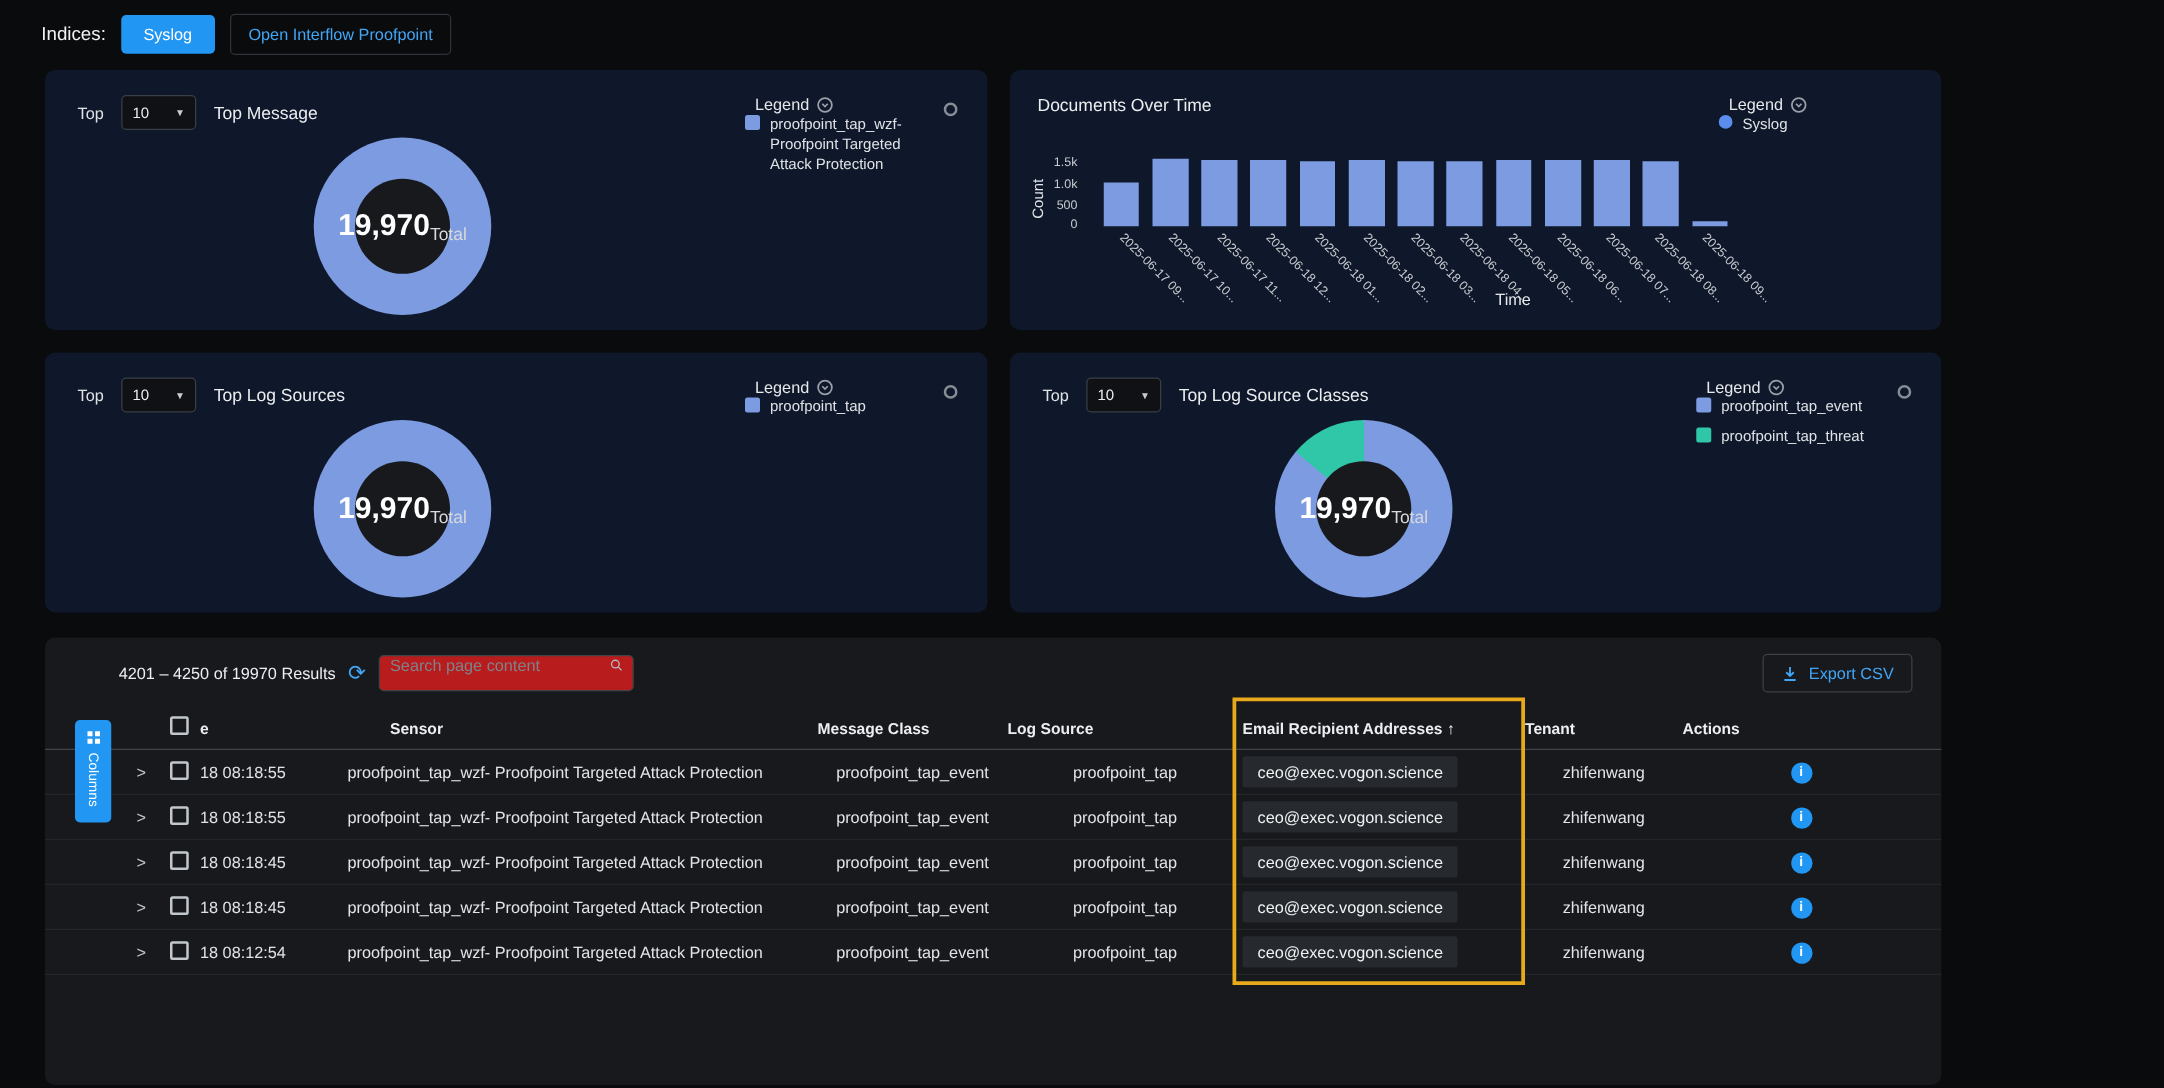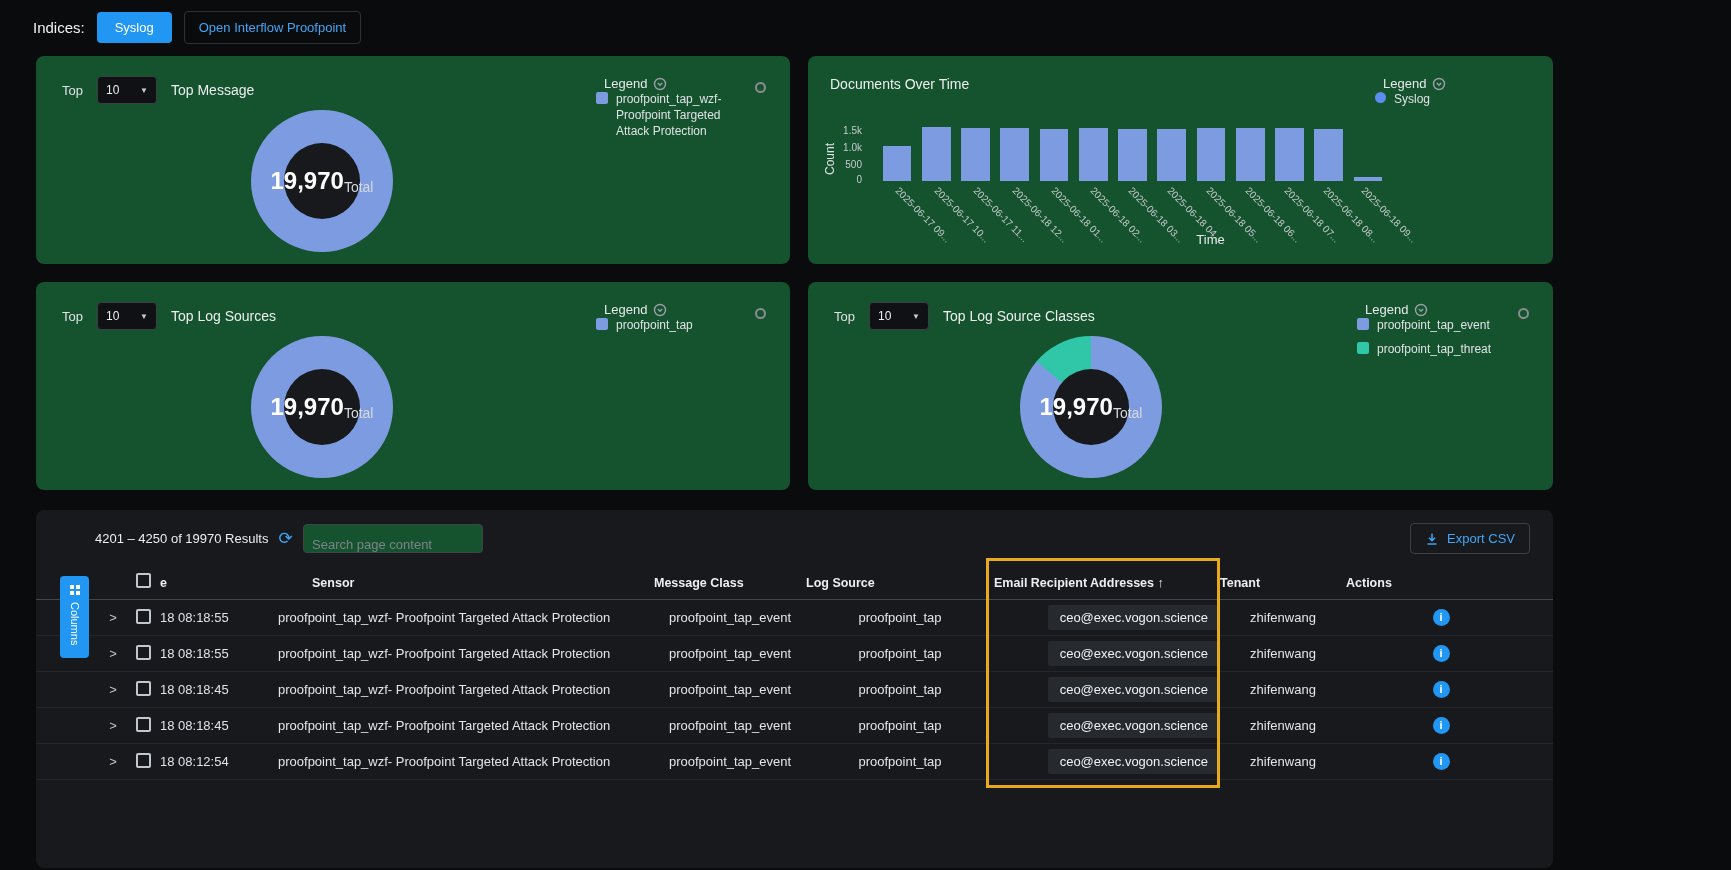--- a/index.html
+++ b/index.html
@@ -4,21 +4,21 @@
 <style>
   *{box-sizing:border-box;margin:0;padding:0}
   html,body{width:1731px;height:870px;overflow:hidden;background:#0a0b0d;font-family:"Liberation Sans",sans-serif;color:#e6e8ea}
   
   .topbar{height:44px;display:flex;align-items:center;gap:12px;padding:10px 0 0 33px}
   .indices-label{font-size:15px;color:#f0f2f4}
   .btn-primary{background:#2196f3;color:#fff;border:none;border-radius:4px;padding:8px 18px;font-size:13px;cursor:pointer;font-family:inherit}
   .btn-outline{background:transparent;color:#42a5f5;border:1px solid #2e3238;border-radius:4px;padding:8px 14px;font-size:13px;cursor:pointer;font-family:inherit}
   
   .grid{margin:12px 0 0 36px;display:grid;grid-template-columns:754px 745px;grid-auto-rows:208px;gap:18px;width:1517px}
-  .panel{background:#14532d;border-radius:8px;position:relative}
+  .panel{background:#0f172a;border-radius:8px;position:relative}
   .panel-header{position:absolute;top:20px;left:26px;display:flex;align-items:center;gap:14px}
   .top-label{font-size:13px;color:#dfe2e6}
   .dropdown{display:flex;align-items:center;justify-content:space-between;width:60px;padding:6px 8px;background:#0f1114;border:1px solid #3a3e45;border-radius:4px;font-size:12px;color:#eceef0;cursor:pointer}
   .dropdown .caret{font-size:8px;color:#c8ccd2}
   .panel-title{font-size:14px;color:#eceef0}
   .panel-circle{position:absolute;top:26px;right:24px;width:11px;height:11px;border:2px solid #878d94;border-radius:50%}
   
   .donut{position:absolute;width:142px;height:142px;border-radius:50%}
   .p1 .donut,.p3 .donut{left:215px;top:54px}
   .p4 .donut{left:212px;top:54px}
@@ -46,38 +46,38 @@
   .bar{width:84%}
   .chart-xlabels{position:absolute;left:72px;top:127px;width:505px;height:58px;display:flex}
   .xlabel-slot{flex:1;position:relative}
   .xlabel{position:absolute;left:55%;top:2px;transform:rotate(45deg);transform-origin:0 0;font-size:10px;color:#c6cace;white-space:nowrap}
   .xlabel-axis{position:absolute;left:150px;top:176px;width:505px;text-align:center;font-size:13px;color:#e6e8ea}
   
   .table-panel{margin:20px 0 0 36px;width:1517px;height:358px;background:#17191d;border-radius:8px;position:relative}
   .table-toolbar{height:56px;display:flex;align-items:center;padding-left:59px;position:relative}
   .results-text{font-size:13px;color:#eceef0}
   .refresh-icon{color:#42a5f5;font-size:17px;margin-left:10px;cursor:pointer}
-  .search-box{position:absolute;left:267px;top:14px;width:180px;height:29px;display:flex;align-items:flex-end;background:#14532d;border:1px solid #3f434a;border-radius:4px;padding:0 8px}
+  .search-box{position:absolute;left:267px;top:14px;width:204px;height:29px;display:flex;align-items:flex-start;background:#b91c1c;border:1px solid #3f434a;border-radius:4px;padding:0 8px}
   .search-box input{flex:1;background:transparent;border:none;outline:none;color:#dfe3e7;font-size:13px;font-family:inherit}
   .search-box input::placeholder{color:#7d838b}
   .export-btn{position:absolute;right:23px;top:13px;height:31px;display:flex;align-items:center;gap:8px;background:transparent;border:1px solid #3c4046;border-radius:4px;color:#42a5f5;font-size:13px;padding:0 14px;cursor:pointer;font-family:inherit}
   .columns-btn{position:absolute;left:24px;top:66px;width:29px;height:82px;background:#2196f3;border-radius:4px;display:flex;flex-direction:column;align-items:center;gap:6px;padding-top:8px;cursor:pointer;z-index:6}
   .columns-label{writing-mode:vertical-rl;font-size:11px;color:#fff}
   .trow{display:grid;grid-template-columns:64px 26px 34px 118px 376px 152px 188px 226px 126px 190px;align-items:center}
   .thead{height:34px;border-bottom:1px solid #41454c}
   .hcell{font-size:12.5px;font-weight:bold;color:#eceef0;text-align:left;cursor:pointer}
   .h-time{text-align:left}
   .h-sensor{text-align:left;padding-left:34px}
   .tdata{height:36px;border-bottom:1px solid #23262b;font-size:13px;color:#e2e5e8;cursor:pointer}
   .c-expand{color:#c2c7cd;font-size:13px;text-align:center;cursor:pointer}
   .checkbox{display:inline-block;width:15px;height:15px;border:2px solid #c2c7cd;border-radius:2px;background:transparent;cursor:pointer}
   .c-check{text-align:center}
   .c-time{color:#dfe2e6}
   .c-center{text-align:center}
-  .c-email{display:flex;justify-content:flex-end}
+  .c-email{display:flex;justify-content:flex-start}
   .email-box{background:#26292e;border-radius:2px;padding:5px 12px;min-width:168px;text-align:center;color:#f0f2f4}
   .c-actions{text-align:center}
   .info-icon{display:inline-block;width:17px;height:17px;border-radius:50%;background:#2196f3;color:#fff;font-size:11px;font-weight:bold;line-height:17px;text-align:center;cursor:pointer}
   .annotation-box{position:absolute;left:950px;top:48px;width:234px;height:230px;border:3px solid #e8a91d;pointer-events:none;z-index:10}
 </style>
 </head>
 <body>
 
 <div class="topbar">
   <span class="indices-label">Indices:</span>

